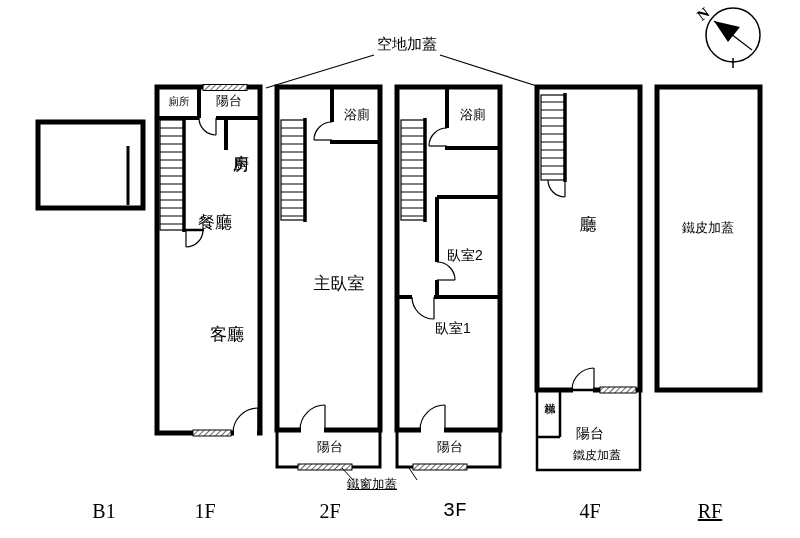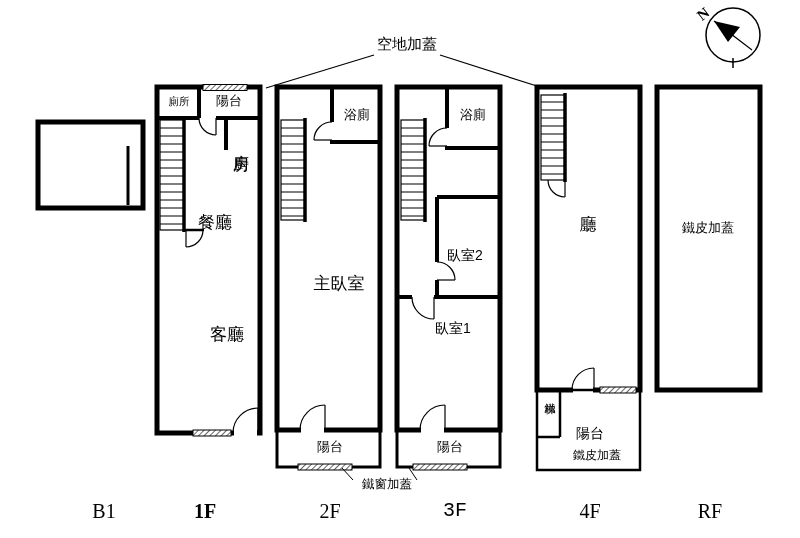--- a/index.html
+++ b/index.html
@@ -167,34 +167,34 @@
 
   <div class="lbl" style="left:162px; top:96px; width:34px; font-size:10.5px;">廁所</div>
   <div class="lbl" style="left:204px; top:94px; width:50px; font-size:13px;">陽台</div>
   <div class="lbl vtext" style="left:230px; top:141px; width:20px; font-size:16px;">廚房</div>
   <div class="lbl" style="left:188px; top:213px; width:54px; font-size:17px;">餐廳</div>
   <div class="lbl" style="left:200px; top:325px; width:54px; font-size:17px;">客廳</div>
 
   <div class="lbl" style="left:336px; top:108px; width:42px; font-size:13px;">浴廁</div>
   <div class="lbl" style="left:286px; top:274px; width:58px; font-size:17px;margin-left:24px;">主臥室</div>
   <div class="lbl" style="left:303px; top:440px; width:54px; font-size:13px;">陽台</div>
-  <div class="lbl" style="left:356px; top:477px; width:62px; font-size:12.5px;">鐵窗加蓋</div>
+  <div class="lbl" style="left:341px; top:477px; width:62px; font-size:12.5px;text-decoration:underline;">鐵窗加蓋</div>
 
   <div class="lbl" style="left:452px; top:108px; width:42px; font-size:13px;">浴廁</div>
   <div class="lbl" style="left:439px; top:248px; width:52px; font-size:14px;">臥室2</div>
   <div class="lbl" style="left:427px; top:321px; width:52px; font-size:14px;">臥室1</div>
   <div class="lbl" style="left:423px; top:440px; width:54px; font-size:13px;">陽台</div>
 
   <div class="lbl" style="left:570px; top:215px; width:36px; font-size:17px;">廳</div>
   <div class="lbl vtext" style="left:540px; top:394px; width:16px; font-size:11px;">鐵梯</div>
   <div class="lbl" style="left:562px; top:426px; width:56px; font-size:14px;">陽台</div>
   <div class="lbl" style="left:567px; top:449px; width:60px; font-size:12px;">鐵皮加蓋</div>
 
   <div class="lbl" style="left:679px; top:221px; width:58px; font-size:13px;">鐵皮加蓋</div>
 
   <div class="lbl serif" style="left:74px;  top:500px; width:60px; font-size:20px;">B1</div>
-  <div class="lbl serif" style="left:175px; top:500px; width:60px; font-size:20px;font-weight:bold;">1F</div>
+  <div class="lbl serif" style="left:175px; top:500px; width:60px; font-size:20px;">1F</div>
   <div class="lbl serif" style="left:300px; top:500px; width:60px; font-size:20px;">2F</div>
   <div class="lbl serif" style="left:425px; top:500px; width:60px; font-size:20px;font-family:Liberation Mono, monospace;">3F</div>
   <div class="lbl serif" style="left:560px; top:500px; width:60px; font-size:20px;">4F</div>
-  <div class="lbl serif" style="left:680px; top:500px; width:60px; font-size:20px;">RF</div>
+  <div class="lbl serif" style="left:680px; top:500px; width:60px; font-size:20px;text-decoration:underline;">RF</div>
 
 </div>
 
 </body></html>

